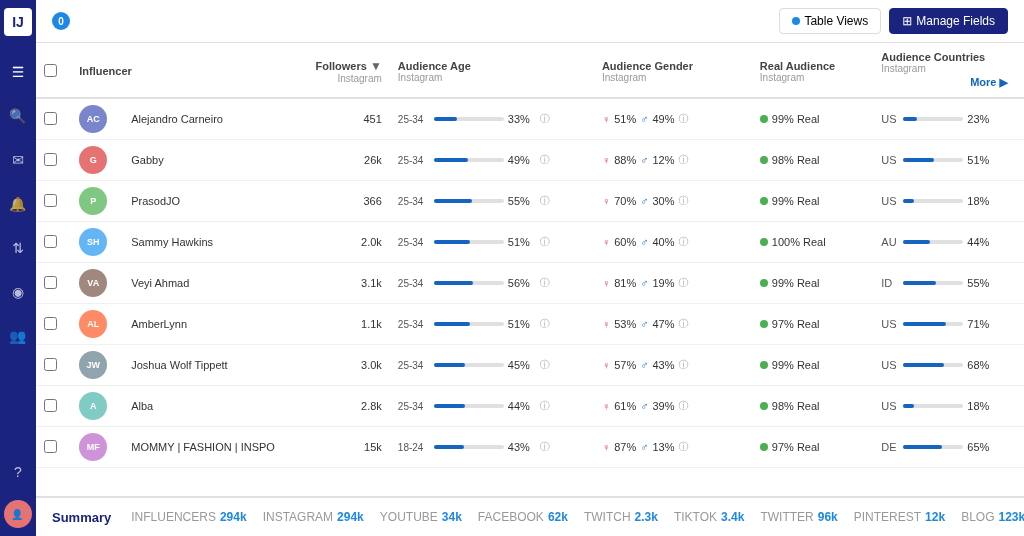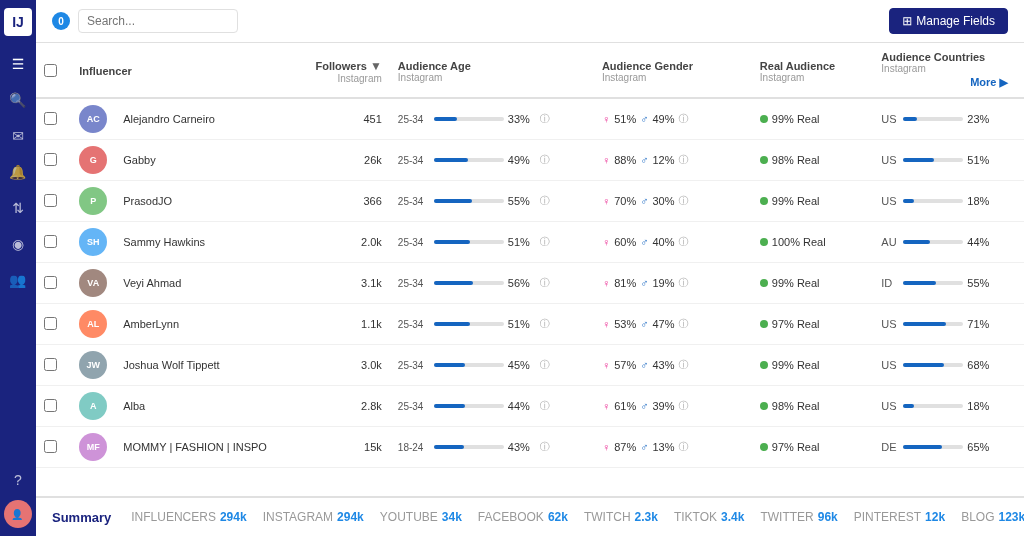--- a/index.html
+++ b/index.html
@@ -6,21 +6,21 @@
     body { font-family: -apple-system, BlinkMacSystemFont, 'Segoe UI', sans-serif; font-size: 12px; background: #f5f6fa; display: flex; height: 536px; overflow: hidden; }
 
     
     .sidebar {
       width: 36px;
       background: #1a237e;
       display: flex;
       flex-direction: column;
       align-items: center;
       padding: 8px 0;
-      gap: 4px;
+      gap: 12px;
       flex-shrink: 0;
     }
     .sidebar-logo {
       width: 28px; height: 28px;
       background: white;
       border-radius: 4px;
       display: flex; align-items: center; justify-content: center;
       margin-bottom: 8px;
       font-weight: 900; font-size: 14px; color: #1a237e;
     }
@@ -123,21 +123,21 @@
       border-bottom: 1px solid #f0f0f0;
     }
     tbody td {
       padding: 6px 8px;
       vertical-align: middle;
       font-size: 11px;
       color: #333;
     }
 
     .influencer-cell {
-      display: flex; align-items: center; gap: 16px;
+      display: flex; align-items: center; gap: 24px;
     }
     .avatar {
       width: 28px; height: 28px;
       border-radius: 50%;
       background: #ccc;
       flex-shrink: 0;
       overflow: hidden;
       display: flex; align-items: center; justify-content: center;
       font-size: 10px; color: white;
     }
@@ -227,22 +227,25 @@
   <div style="flex:1"></div>
   <div class="sidebar-icon">?</div>
   <div class="sidebar-icon" style="background:#e57373;border-radius:50%;width:28px;height:28px;font-size:10px;color:white;">👤</div>
 </div>
 
 <div class="main">
 
 
   <div class="toolbar">
     <div class="filter-badge">0</div>
-    <input class="search-input" type="text" placeholder="Search..." style="">
     <div class="toolbar-spacer"></div>
+    <button class="btn">
+      <span class="btn-dot"></span>
+      <span>Table Views</span>
+    </button>
     <button class="btn btn-primary">
       <span>⊞</span>
       <span>Manage Fields</span>
     </button>
   </div>
 
   <div class="table-container">
     <table>
       <thead>
         <tr>

